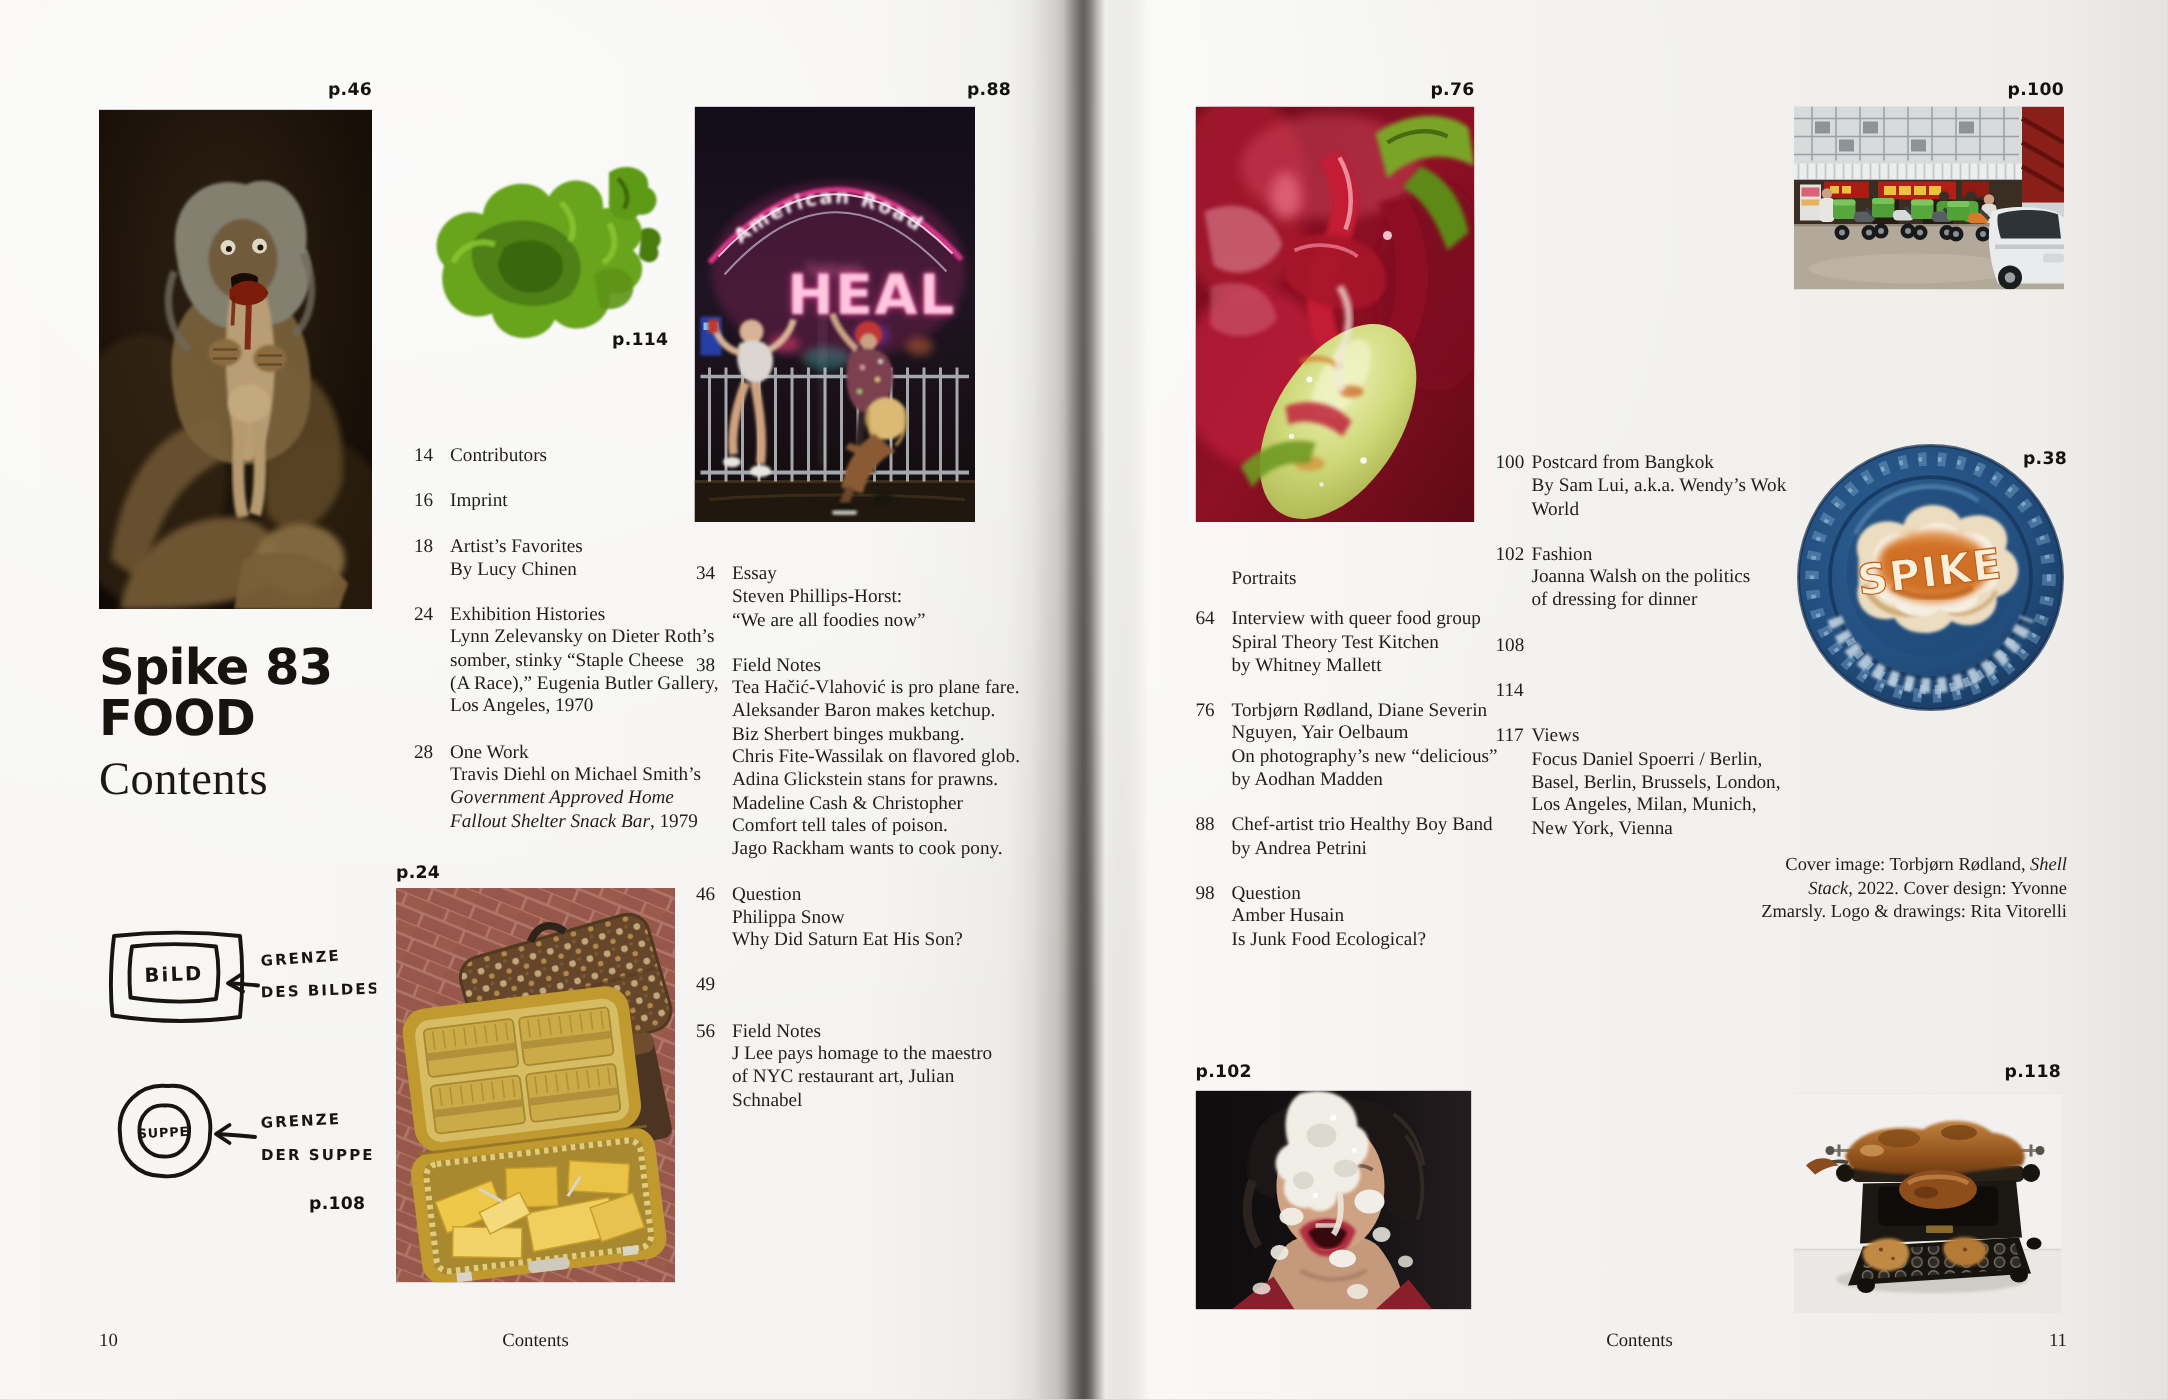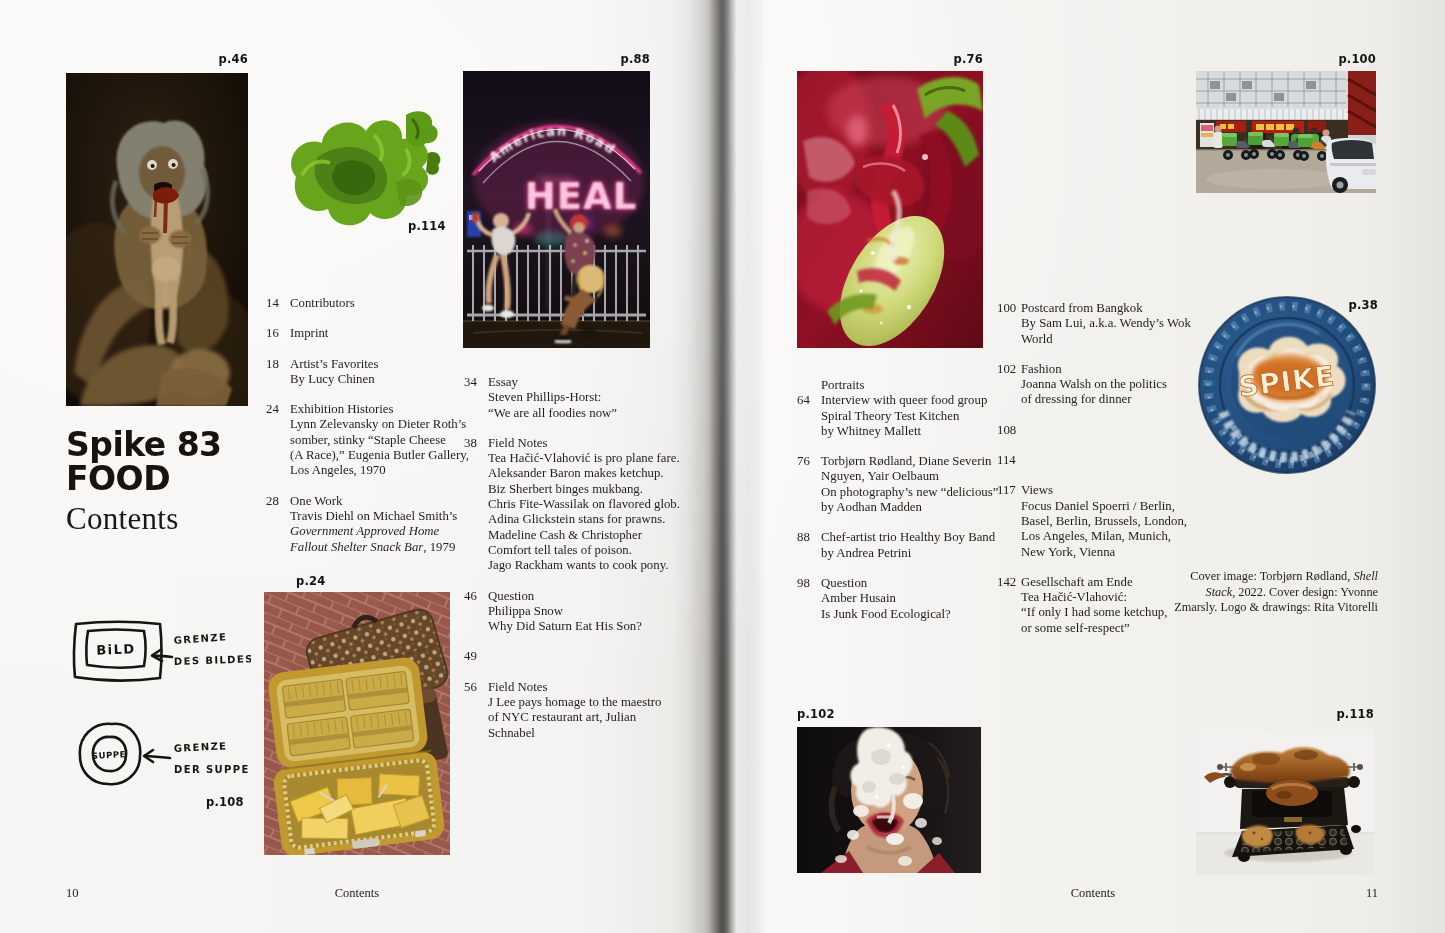--- a/index.html
+++ b/index.html
@@ -7,21 +7,21 @@
     background:linear-gradient(90deg,#f7f6f4 0%,#f4f3f1 40%,#ecebe8 46.5%,#d2d0cc 48.8%,#7e7c78 50.1%,#c8c6c2 51%,#f9f8f6 53%,#f3f2ef 70%,#efeeeb 94%,#e5e3df 100%);}
   .spread::before{content:"";position:absolute;inset:0;pointer-events:none;
     background:radial-gradient(ellipse at 18% 12%, rgba(255,255,255,.55), rgba(255,255,255,0) 55%);}
   .abs{position:absolute;}
   .ph{position:absolute;overflow:hidden;background:#ddd;}
   .ph svg{display:block;}
   .cut{background:transparent;}
   .pref{position:absolute;font:bold 11.5px "DejaVu Sans",sans-serif;color:#14120e;letter-spacing:.2px;}
   .toc{position:absolute;font:12.8px/15.3px "Liberation Serif",serif;color:#211e1a;}
   .toc-entry{display:flex;margin-bottom:15px;}
-  .toc-entry.hdr{margin-bottom:0;}
+  .toc-entry.hdr{margin-bottom:12px;}
   .toc-num{width:24px;flex:none;}
   .toc-line{white-space:nowrap;}
   .it{font-style:italic;}
   .title{position:absolute;left:66px;top:428px;}
   .t1{font:bold 33px/1.04 "DejaVu Sans",sans-serif;letter-spacing:-.5px;color:#17130e;}
   .t3{font:400 31px/1.1 "Liberation Serif",serif;color:#1b1813;margin-top:5px;letter-spacing:.3px;}
   .foot{position:absolute;top:886px;font:12.5px/15px "Liberation Serif",serif;color:#211e1a;}
   .caption{position:absolute;left:1150px;top:569px;width:228px;text-align:right;
     font:12.3px/15.6px "Liberation Serif",serif;color:#211e1a;}
   .cap-line{white-space:nowrap;}
@@ -90,21 +90,21 @@
         <path d="M24,70 C30,58 42,54 52,58 M96,30 C104,38 106,48 102,56 M128,44 C134,54 132,66 124,70" stroke="#8cc735" stroke-width="4" fill="none" opacity=".8"></path>
         <path d="M118,78 C128,70 142,74 144,84 C146,96 134,104 122,100 Z" fill="#5d9318" opacity=".9"></path>
         <path d="M128,10 C140,2 156,8 154,20 C164,24 160,40 148,38 C140,46 126,40 128,28 Z" fill="#5d9a16"></path>
         <path d="M150,48 C160,44 166,54 160,60 C164,68 154,74 148,66 Z" fill="#487c0e"></path>
         <path d="M134,14 C140,20 142,28 138,34" stroke="#3c660a" stroke-width="3" fill="none"></path>
       </g>
     </svg>
   </figure>
   <div class="pref" style="left:408px;top:219px;">p.114</div>
 
-  <div class="pref" style="left:463px;top:52px;width:187px;text-align:right;">p.88</div>
+  <div class="pref" style="left:487px;top:52px;width:187px;text-align:right;">p.88</div>
   <figure class="ph" style="left:463px;top:71px;width:187px;height:277px;margin:0;">
     <svg viewBox="0 0 187 277" width="187" height="277" aria-hidden="true">
       <defs>
         <linearGradient id="n-bg" x1="0" y1="0" x2="0" y2="1">
             <stop offset="0" stop-color="#120d18"></stop>
             <stop offset=".45" stop-color="#1f1422"></stop>
             <stop offset=".75" stop-color="#181016"></stop>
             <stop offset="1" stop-color="#120c09"></stop>
           </linearGradient>
         <filter id="n-g1" x="-60%" y="-60%" width="220%" height="220%">
@@ -193,21 +193,21 @@
         <text x="108" y="28" font-size="10" letter-spacing="1.4" transform="rotate(-4 108 28)">GRENZE</text>
         <text x="108" y="49" font-size="10" letter-spacing="1.4" transform="rotate(-2 108 49)">DES BILDES</text>
         <text x="43" y="142" font-size="8.5" letter-spacing=".6" text-anchor="middle" transform="rotate(-3 43 139)">SUPPE</text>
         <text x="108" y="136" font-size="10" letter-spacing="1.4" transform="rotate(-3 108 136)">GRENZE</text>
         <text x="108" y="157" font-size="10" letter-spacing="1.4">DER SUPPE</text>
       </g>
     </svg>
   </figure>
   <div class="pref" style="left:206px;top:795px;">p.108</div>
 
-  <div class="pref" style="left:264px;top:574px;margin-left:32px;">p.24</div>
+  <div class="pref" style="left:264px;top:574px;">p.24</div>
   <figure class="ph" style="left:264px;top:592px;width:186px;height:263px;margin:0;">
     <svg viewBox="0 0 186 263" width="186" height="263" aria-hidden="true">
       <defs>
         <pattern id="s-brick" width="30" height="18" patternUnits="userSpaceOnUse" patternTransform="rotate(22 0 0)">
           <rect width="30" height="18" fill="#9a5a4c"></rect>
           <path d="M0,0H30M0,9H30" stroke="#b98273" stroke-width="1.8"></path>
           <path d="M8,0V9M23,9V18" stroke="#b98273" stroke-width="1.8"></path>
           <rect x="9" y="1.5" width="13" height="6" fill="#a2614f" opacity=".7"></rect>
         </pattern>
         <pattern id="s-flor" width="12" height="12" patternUnits="userSpaceOnUse">
@@ -257,21 +257,21 @@
         </g>
         <path d="M52,196 l14,10 M120,196 l-10,12" stroke="#d8d4c8" stroke-width="2"></path>
         <rect x="78" y="248" width="28" height="8" rx="4" fill="#cfcabc"></rect>
         <rect x="30" y="250" width="10" height="6" fill="#d8d4c8"></rect>
         <rect x="142" y="246" width="10" height="6" fill="#d8d4c8"></rect>
         <path d="M14,168 h154" stroke="#8a6e20" stroke-width="2" opacity=".7"></path>
       </g>
     </svg>
   </figure>
 
-  <div class="toc" style="left:266px;top:296px;width:200px;">
+  <div class="toc" style="left:276px;top:296px;width:200px;">
       <div class="toc-entry">
         <span class="toc-num">14</span>
         <div class="toc-body">
           <div class="toc-line"><span>Contributors</span></div>
         </div>
       </div>
       <div class="toc-entry">
         <span class="toc-num">16</span>
         <div class="toc-body">
           <div class="toc-line"><span>Imprint</span></div>
@@ -724,29 +724,20 @@
       <div class="toc-entry">
         <span class="toc-num">117</span>
         <div class="toc-body">
           <div class="toc-line"><span>Views</span></div>
           <div class="toc-line"><span>Focus Daniel Spoerri / Berlin,</span></div>
           <div class="toc-line"><span>Basel, Berlin, Brussels, London,</span></div>
           <div class="toc-line"><span>Los Angeles, Milan, Munich,</span></div>
           <div class="toc-line"><span>New York, Vienna</span></div>
         </div>
       </div>
-      <div class="toc-entry">
-        <span class="toc-num">142</span>
-        <div class="toc-body">
-          <div class="toc-line"><span>Gesellschaft am Ende</span></div>
-          <div class="toc-line"><span>Tea Hačić-Vlahović:</span></div>
-          <div class="toc-line"><span>“If only I had some ketchup,</span></div>
-          <div class="toc-line"><span>or some self-respect”</span></div>
-        </div>
-      </div>
     </div>
 
   <div class="caption">
       <div class="cap-line"><span>Cover image: Torbjørn Rødland, </span><span class="it">Shell</span></div>
       <div class="cap-line"><span class="it">Stack</span><span>, 2022. Cover design: Yvonne</span></div>
       <div class="cap-line"><span>Zmarsly. Logo &amp; drawings: Rita Vitorelli</span></div>
     </div>
 
   <div class="foot" style="left:993px;width:200px;text-align:center;">Contents</div>
   <div class="foot" style="left:1350px;width:28px;text-align:right;">11</div>

